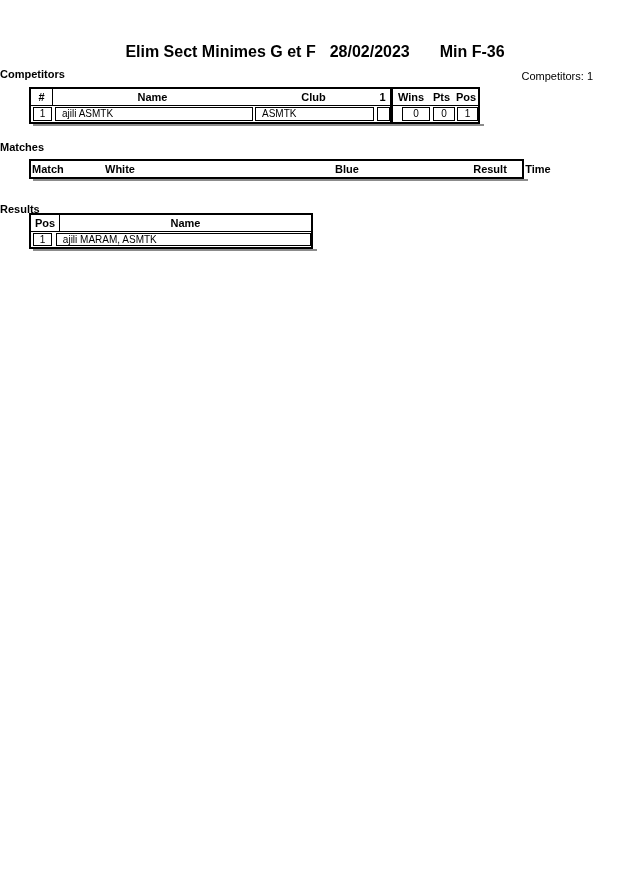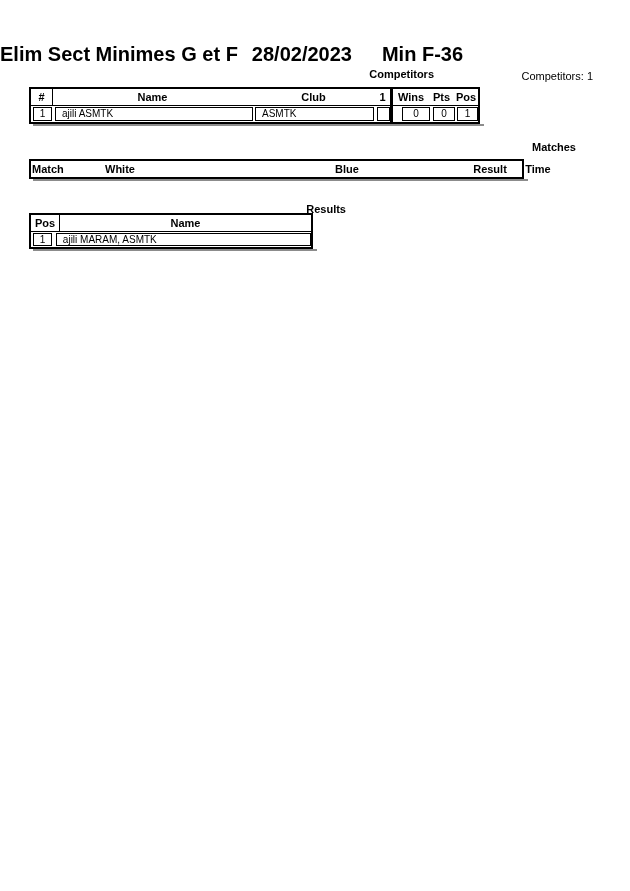--- a/index.html
+++ b/index.html
@@ -10,32 +10,32 @@
     background: #ffffff;
     font-family: "Liberation Sans", sans-serif;
     color: #000;
     overflow: hidden;
   }
 
   
   .title {
     position: absolute;
     top: 43px; left: 0; width: 630px;
-    text-align: left;
-    font-size: 20px;
+    text-align: center;
+    font-size: 16px;
     font-weight: bold;
     white-space: nowrap;
   }
   .title .t-date { margin-left: 14px; }
   .title .t-cat  { margin-left: 30px; }
 
   
   .sec-head {
     position: absolute;
-    text-align: right;
+    text-align: left;
     font-size: 11px;
     font-weight: bold;
   }
   .head-competitors { top: 68px;  left: 0; width: 434px; }
   .head-matches     { top: 141px; left: 0; width: 576px; }
   .head-results     { top: 203px; left: 0; width: 346px; }
 
   .comp-count {
     position: absolute;
     top: 70px; right: 37px;

